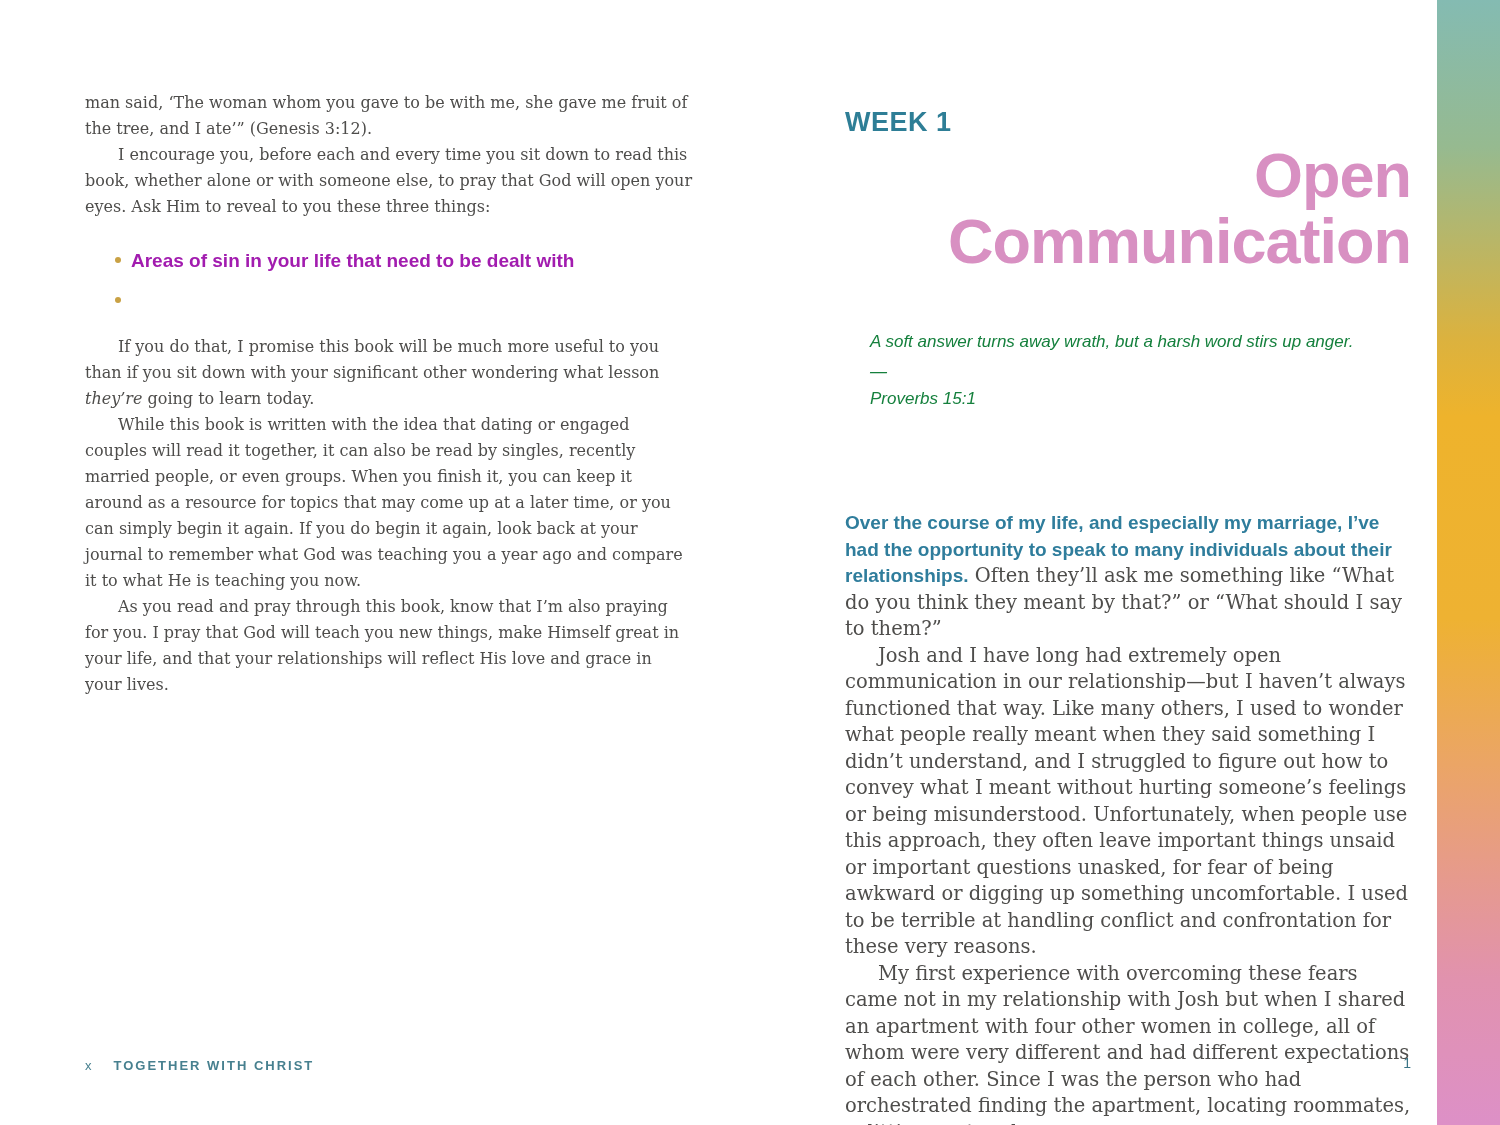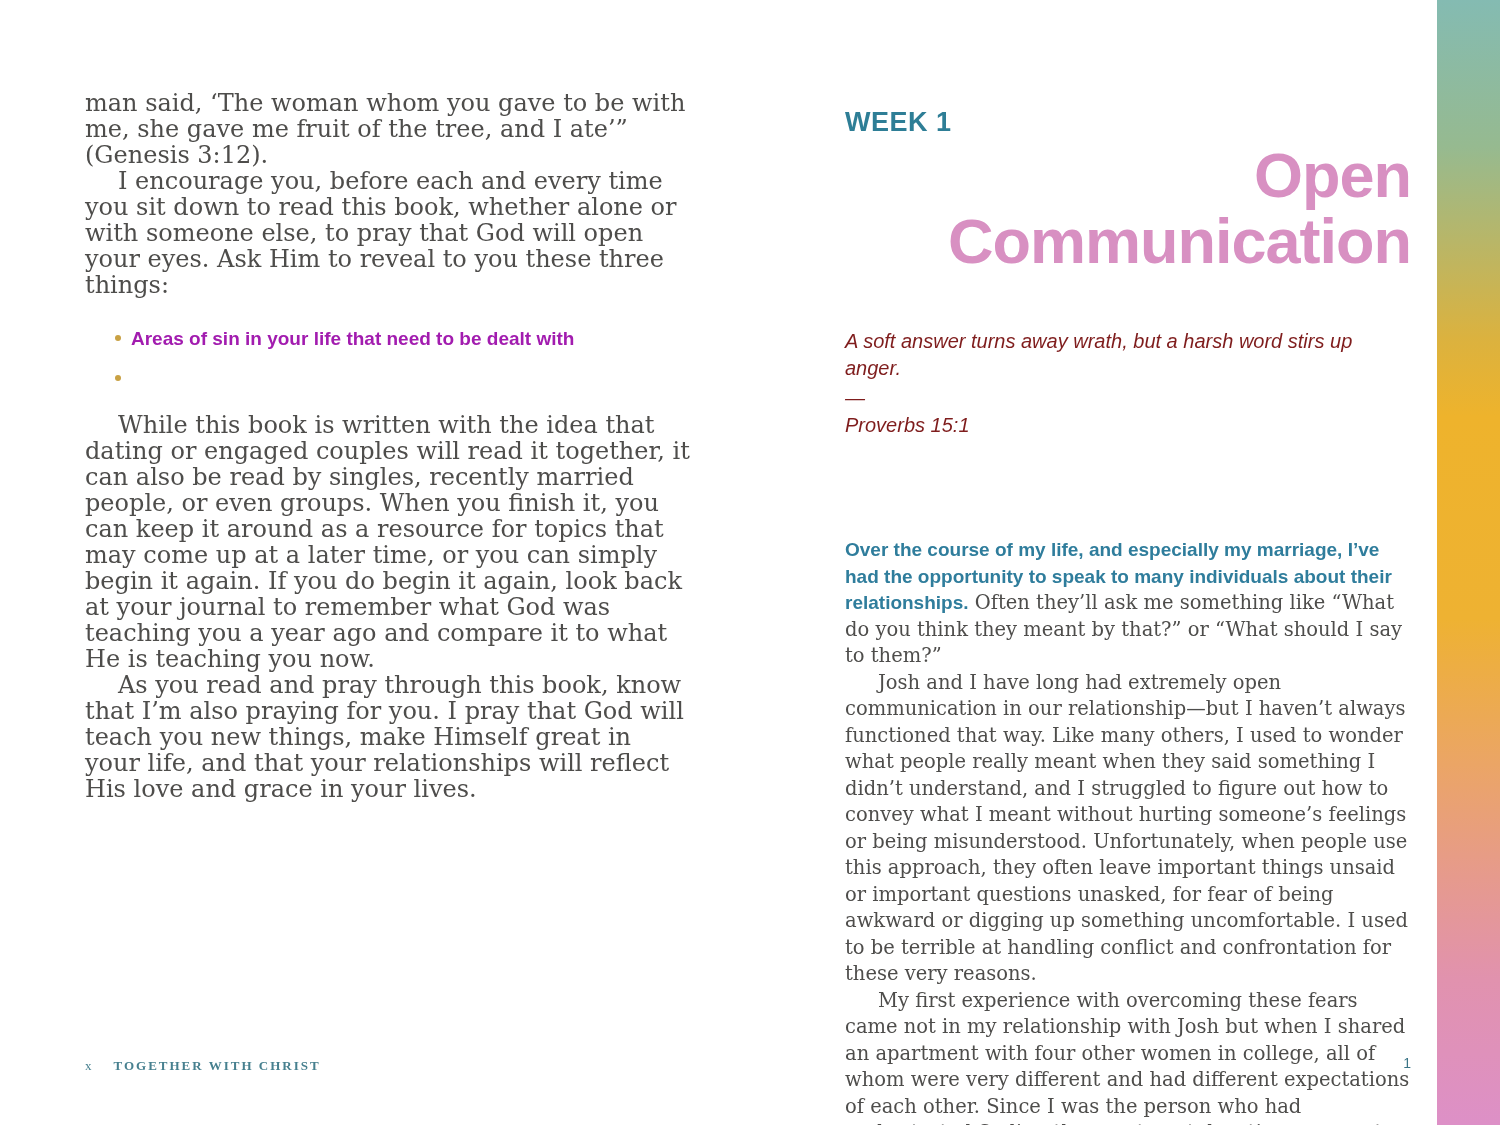--- a/index.html
+++ b/index.html
@@ -11,21 +11,21 @@
     font-family:"DejaVu Serif", serif;
   }
   .spread { position:absolute; inset:0; }
 
   
   .left-col {
     position:absolute; left:85px; top:90px; width:608px;
   }
   p.body {
     margin:0;
-    font-size:24px;
+    font-size:16px;
     line-height:26px;
     color:#4e4d4b;
   }
   p.indent { text-indent:33px; }
   em { font-style:italic; }
 
   ul.bullets {
     list-style:none;
     margin:29px 0 27px 0;
     padding:0 0 0 30px;
@@ -44,21 +44,21 @@
   ul.bullets li:last-child { margin-bottom:0; }
   .bullet-dot {
     width:6px; height:6px; border-radius:50%;
     background:#c9a144;
     flex:0 0 auto;
     transform:translateY(-4px);
   }
 
   .footer-left {
     position:absolute; left:85px; top:1058px;
-    font-family:Liberation Serif, serif;
+    font-family:Liberation Sans, sans-serif;
     font-size:13px;
     color:#47808f;
     letter-spacing:2px;
     text-align:center;
   }
   .footer-left .folio { margin-right:22px; letter-spacing:0; }
   .footer-left .running-title { font-weight:bold; }
 
   
   .right-col {
@@ -79,23 +79,24 @@
     font-size:63px;
     line-height:66px;
     letter-spacing:-1px;
     color:#d890c2;
     text-align:right;
   }
   .epigraph {
     margin-top:54px;
     font-family:"Liberation Sans", sans-serif;
     font-style:italic;
-    font-size:20px;
+    font-size:17px;
     line-height:27px;
-    color:#7f1d1d;
+    color:#15803d;
+    margin-left:25px;
   }
   .epigraph .dash { margin-top:3px; }
   .body-block { margin-top:98px; }
   .body-block p.body { font-size:19.5px; line-height:26.5px; }
   .lead {
     font-family:"Liberation Sans", sans-serif;
     font-weight:bold;
     font-style:normal;
     font-size:19px;
     color:#2f7d9c;
@@ -136,20 +137,21 @@
       <ul class="bullets">
         <li>
           <span class="bullet-dot"></span>
           <span>Areas of sin in your life that need to be dealt with</span>
         </li>
         <li>
           <span class="bullet-dot"></span>
         </li>
       </ul>
 
+      <p class="body indent"><span>If you do that, I promise this book will be much more useful to you than if you sit down with your significant other wondering what lesson </span><em>they’re</em><span> going to learn today.</span></p>
       <p class="body indent">While this book is written with the idea that dating or engaged couples will read it together, it can also be read by singles, recently married people, or even groups. When you finish it, you can keep it around as a resource for topics that may come up at a later time, or you can simply begin it again. If you do begin it again, look back at your journal to remember what God was teaching you a year ago and compare it to what He is teaching you now.</p>
       <p class="body indent">As you read and pray through this book, know that I’m also praying for you. I pray that God will teach you new things, make Himself great in your life, and that your relationships will reflect His love and grace in your lives.</p>
     </div>
 
     <div class="footer-left">
       <span class="folio">x</span><span class="running-title">TOGETHER WITH CHRIST</span>
     </div>
   </div>
 
   <div>

